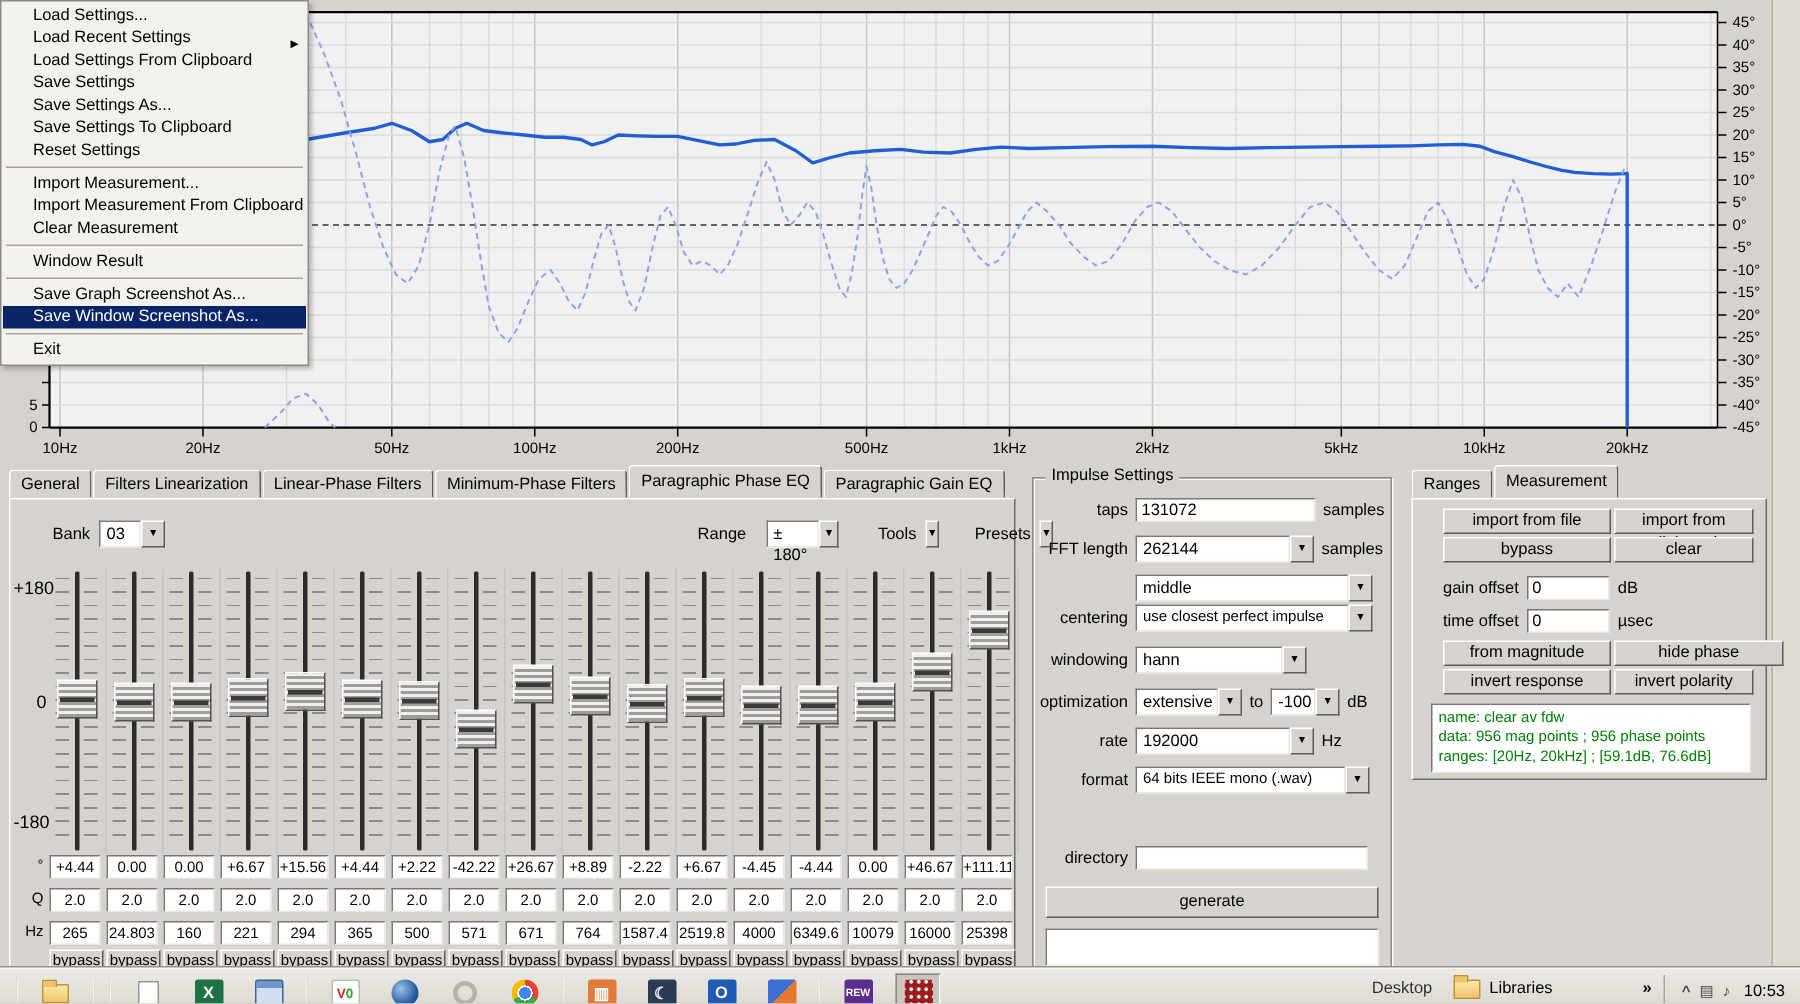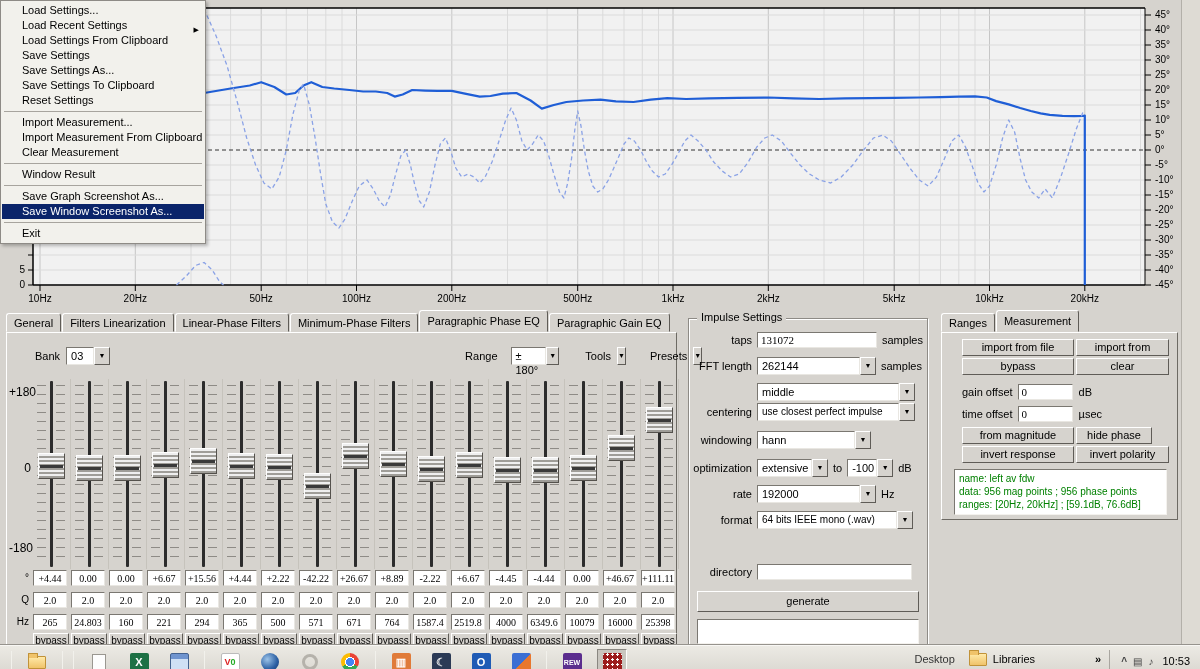--- a/index.html
+++ b/index.html
@@ -4,21 +4,21 @@
 <style>
   * { margin:0; padding:0; box-sizing:border-box; }
   html,body { width:1200px; height:669px; overflow:hidden; }
   body { font-family:"Liberation Sans",sans-serif; font-size:11px; background:#d6d3ce; color:#000; }
   #screen { position:relative; width:1200px; height:669px; overflow:hidden; background:#d6d3ce; }
 
   
   .raised { border:1px solid; border-color:#ffffff #6d6a64 #6d6a64 #ffffff; background:#d6d3ce; }
   .btn    { border:1px solid; border-color:#ffffff #5f5c57 #5f5c57 #ffffff; background:#d6d3ce; text-align:center; cursor:default; }
   .sunken { border:1px solid; border-color:#7a7771 #f4f2ee #f4f2ee #7a7771; background:#fff; }
-  .tfield { background:#fff; border:1px solid; border-color:#7a7771 #e9e7e2 #e9e7e2 #7a7771; font-family:Liberation Serif, serif; font-size:11px; padding:1px 3px; }
+  .tfield { background:#fff; border:1px solid; border-color:#7a7771 #e9e7e2 #e9e7e2 #7a7771; font-family:Liberation Sans, sans-serif; font-size:11px; padding:1px 3px; }
   input.tfield { outline:none; }
 
   
   #graph-area { position:absolute; left:0; top:0; width:1200px; height:308px; }
   #graph-svg text { font-family:"Liberation Sans",sans-serif; }
   #right-edge { position:absolute; left:1181px; top:0; width:19px; height:645px; background:#dedbd4; border-left:1px solid #b3b0a9; }
 
   
   #file-menu { position:absolute; left:0; top:0; width:206px; z-index:50; background:#f2f1ec;
                border:1px solid #8e8b86; box-shadow:2px 2px 3px rgba(0,0,0,.25); padding:2px 1px; }
@@ -565,25 +565,25 @@
       <span>gain offset</span>
       <input class="tfield" style="width: 55px; margin-left: 5px;" value="0">
       <span style="margin-left:6px">dB</span>
     </div>
     <div class="m-row" style="left:20px;top:72px">
       <span>time offset</span>
       <input class="tfield" style="width: 55px; margin-left: 5px;" value="0">
       <span style="margin-left:6px">µsec</span>
     </div>
     <div class="m-btn btn" style="left:20px;top:94px;width:112px">from magnitude</div>
-    <div class="m-btn btn" style="left:134px;top:94px;width:76px">hide phase</div>
+    <div class="m-btn btn" style="left:134px;top:94px;width:113px">hide phase</div>
     <div class="m-btn btn" style="left:20px;top:113px;width:112px">invert response</div>
     <div class="m-btn btn" style="left:134px;top:113px;width:93px">invert polarity</div>
     <div id="meas-info" class="sunken" style="color: rgb(0, 128, 0);">
-        <div>name: left av fdw</div>
+        <div>name: clear av fdw</div>
         <div>data: 956 mag points ; 956 phase points</div>
         <div>ranges: [20Hz, 20kHz] ; [59.1dB, 76.6dB]</div>
       </div>
   </div>
 
   <div id="taskbar">
     <div id="tb-icons">
         <div class="tb-sep"></div>
         <div class="tb-ic">
           <span class="ic-folder"></span>

